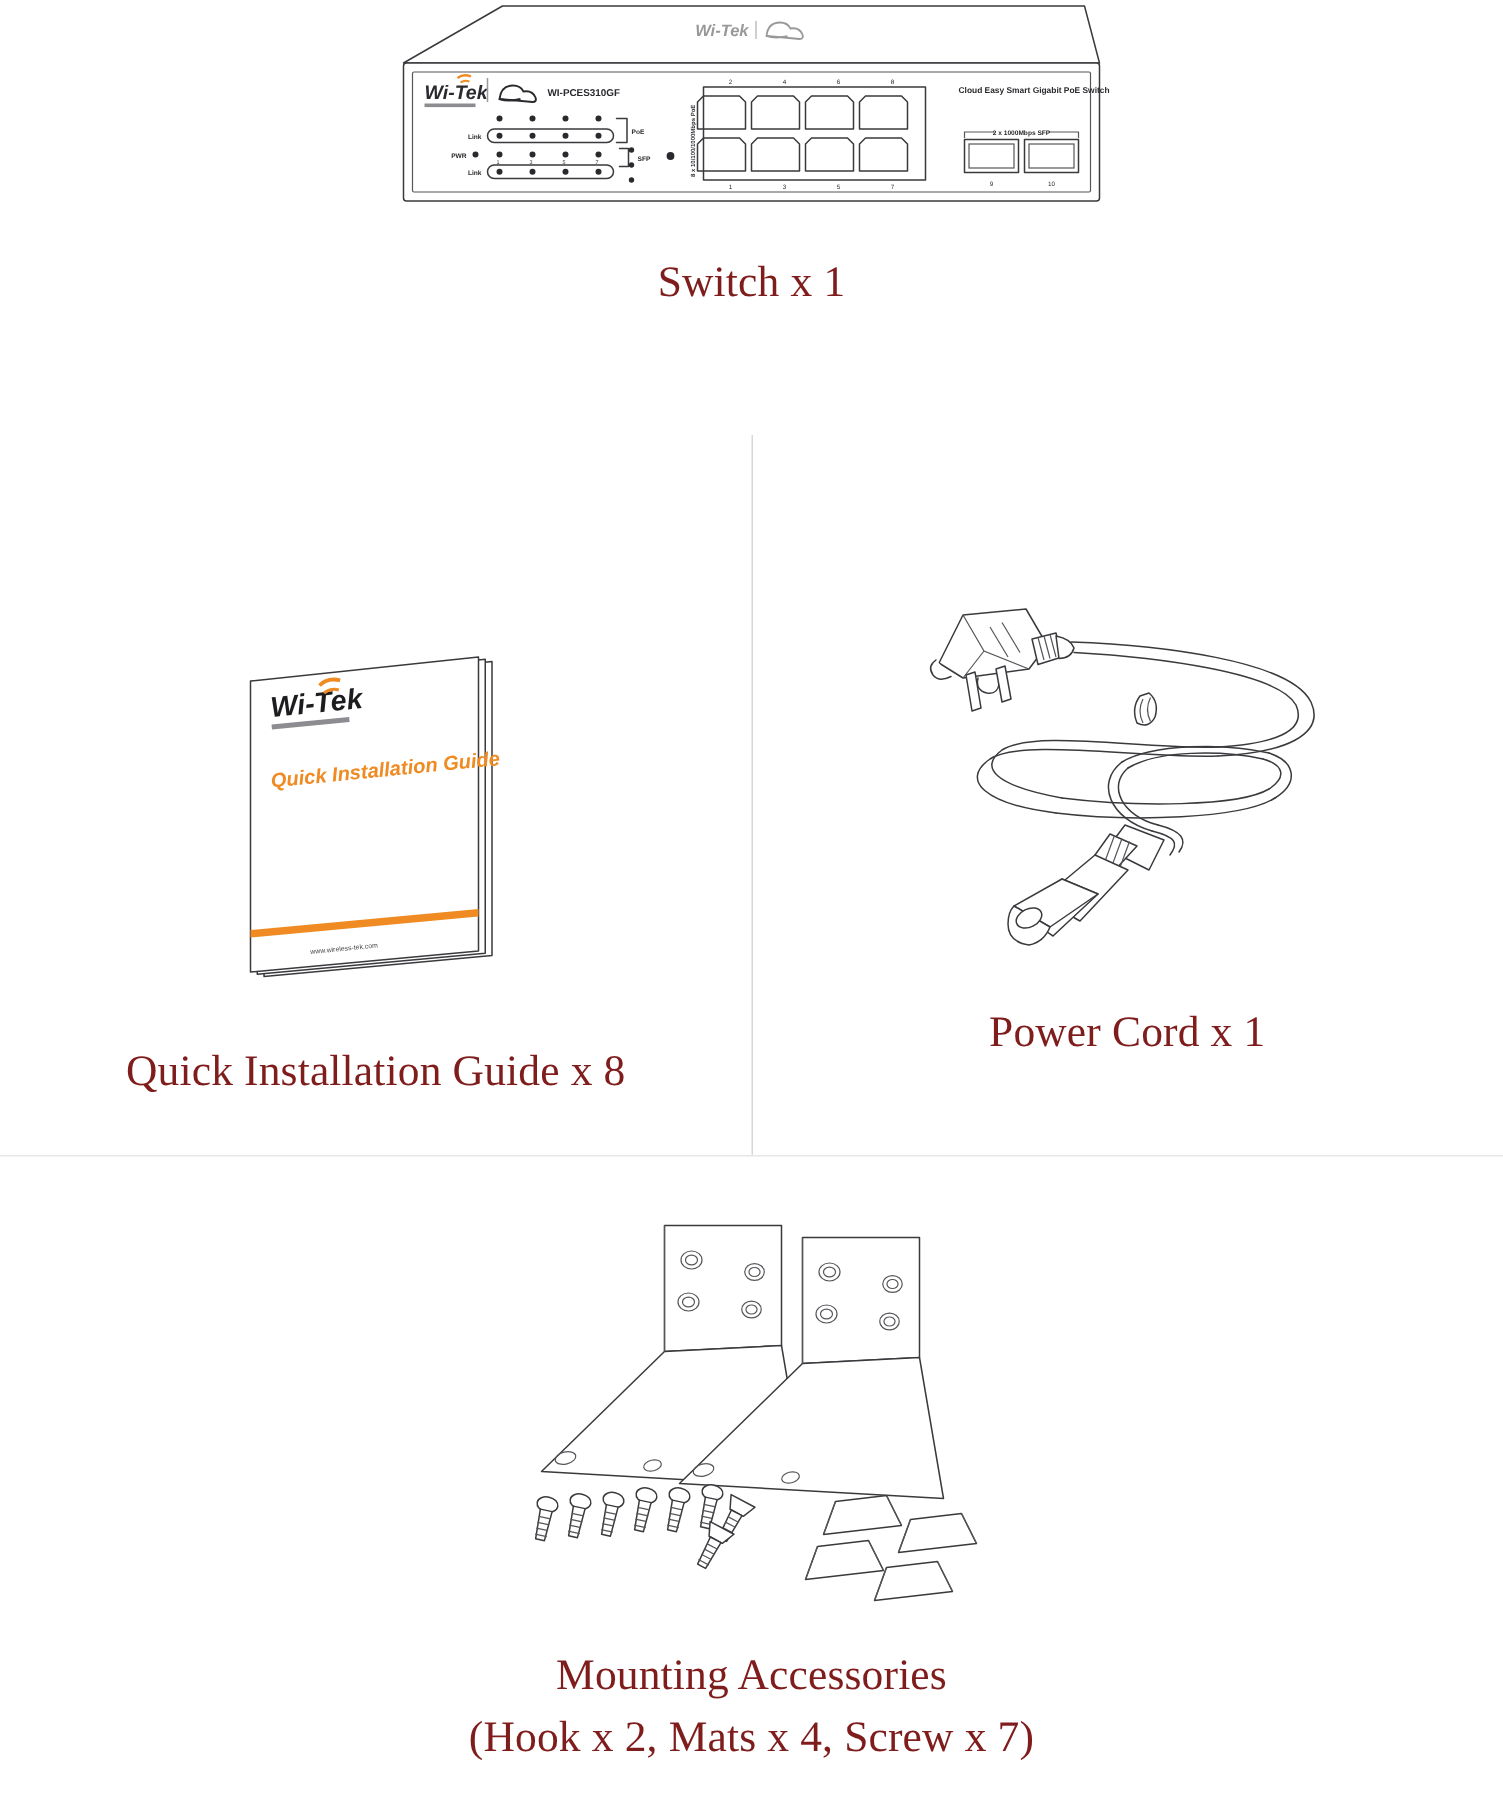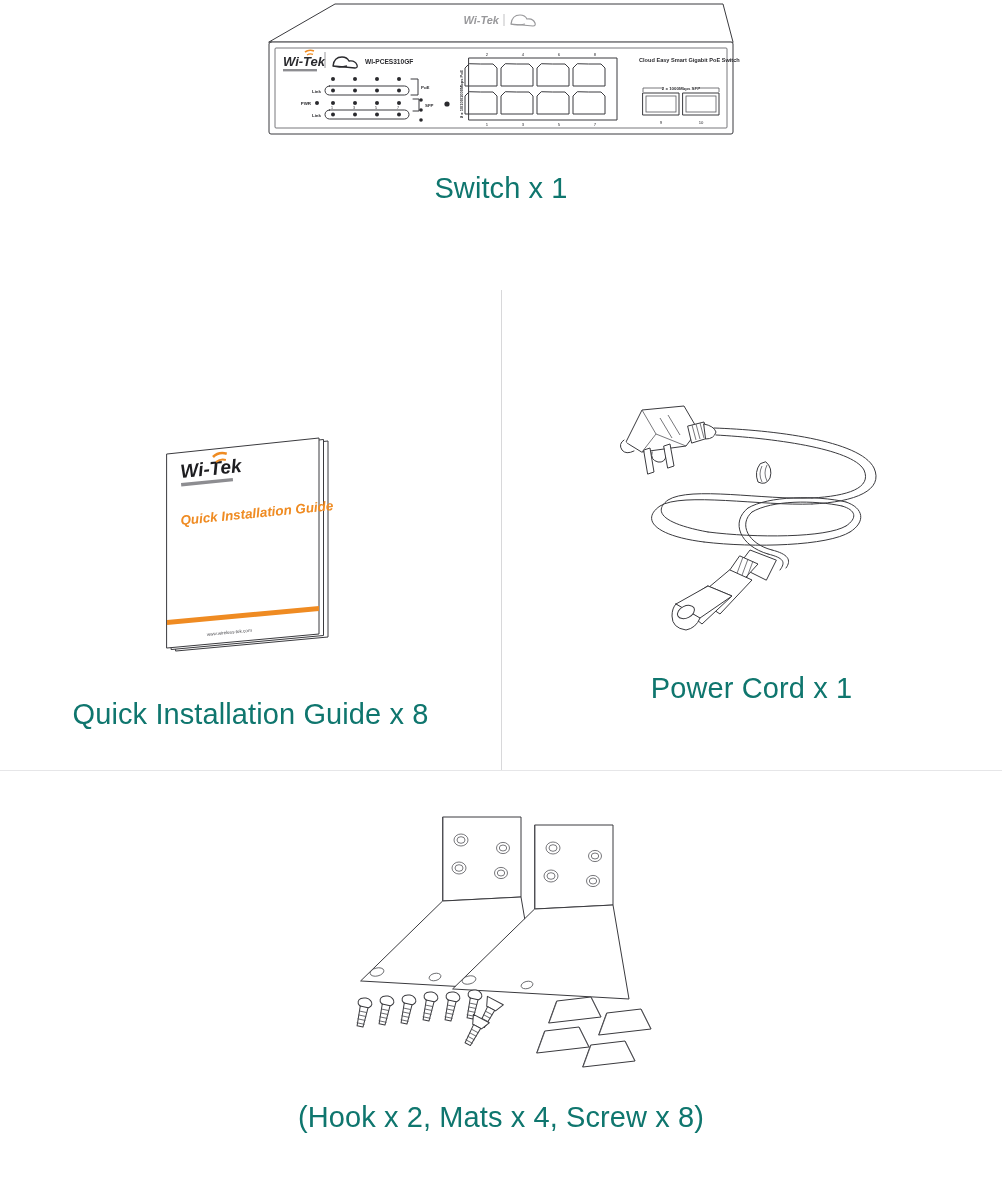--- a/index.html
+++ b/index.html
@@ -24,23 +24,24 @@
     background:#e6e6e8;
   }
 
   
   .cell{position:absolute;display:flex;flex-direction:column;align-items:center;}
   .caption{
     text-align:center;
     font-size:29px;
     font-weight:400;
     letter-spacing:.1px;
-    color:#0f766e;
+    color:#7f1d1d;
     line-height:41px;
     white-space:nowrap;
+    font-family:Liberation Serif, serif;
   }
   .caption.two-line{white-space:normal;}
 
   
   #switch-cell{left:0;top:0;width:1002px;}
   .switch-art{width:480px;height:140px;}
 
   
   #guide-cell{left:0;top:430px;width:501px;}
   .guide-art{width:220px;height:230px;}
@@ -375,17 +376,18 @@
             <path class="ln-thin" d="M8,0 L0,22 M42,-4 L52,16"></path>
           </g>
           <g transform="translate(232,240)">
             <path class="ln fillwhite" d="M8,0 L42,-4 L52,16 L0,22 Z"></path>
             <path class="ln-thin" d="M8,0 L0,22 M42,-4 L52,16"></path>
           </g>
         </g>
       </svg>
     </div>
     <div class="caption two-line" style="margin-top:22px">
-      <div>(Hook x 2, Mats x 4, Screw x 8)</div>
+      <div>Mounting Accessories</div>
+      <div>(Hook x 2, Mats x 4, Screw x 7)</div>
     </div>
   </div>
 
 </div>
 
 </body></html>

